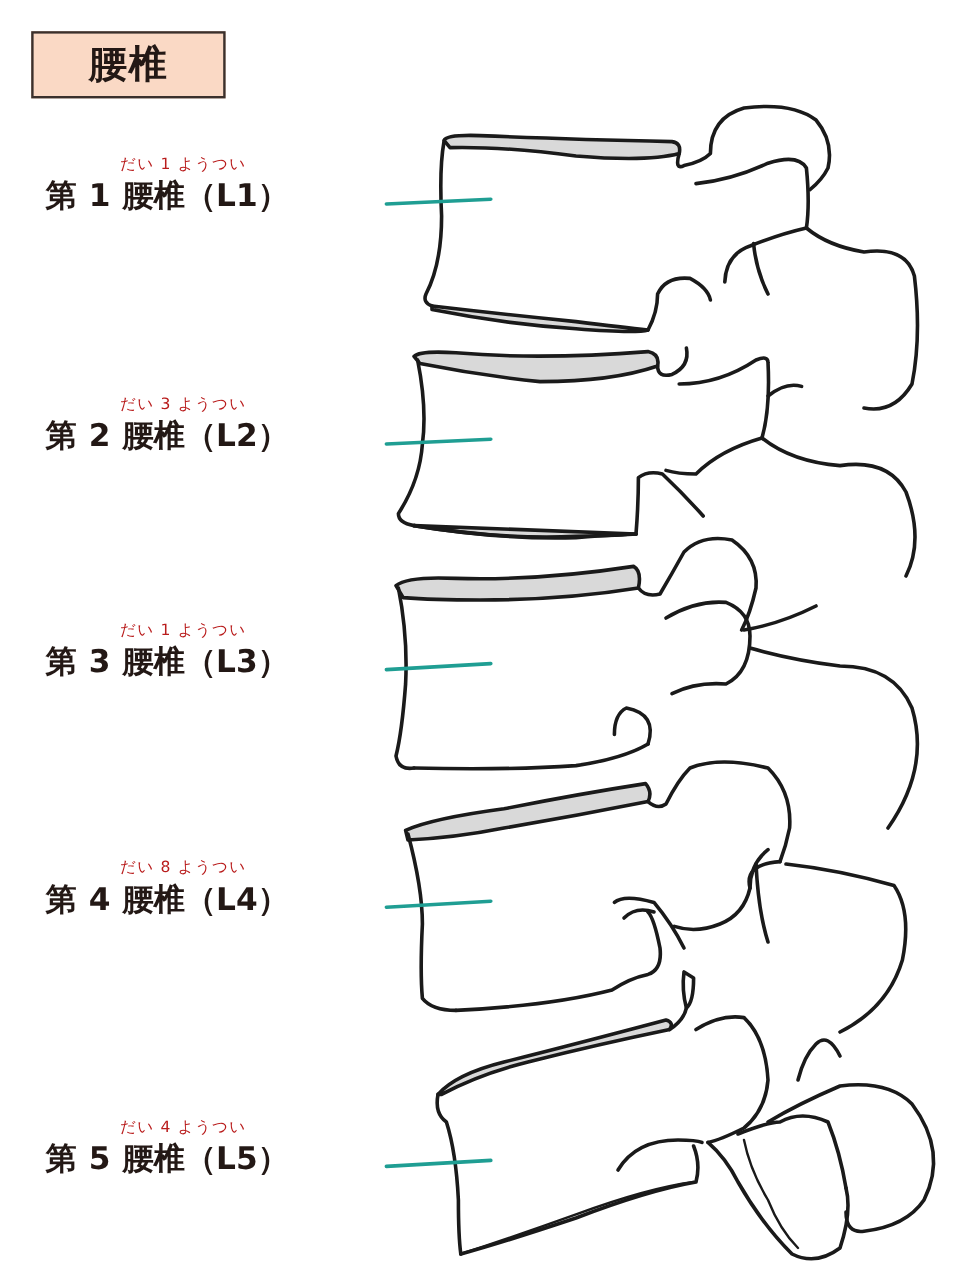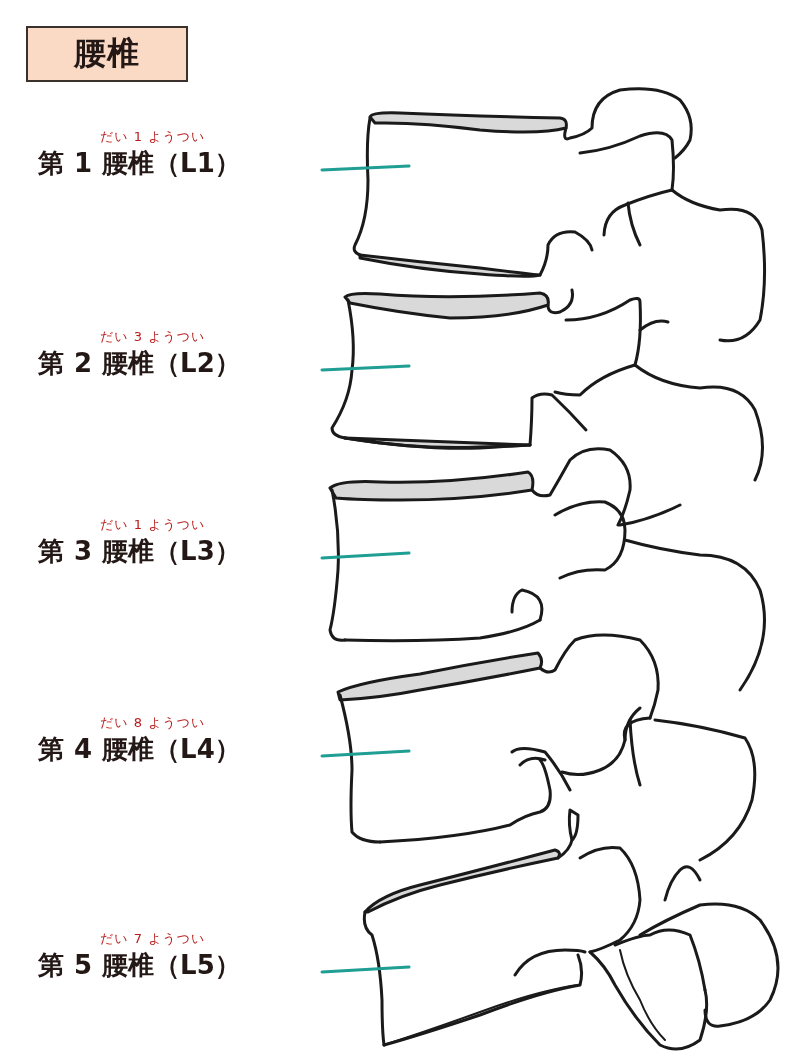--- a/index.html
+++ b/index.html
@@ -125,17 +125,17 @@
 </div>
 
 <div class="label" style="top:714px;">
   <div class="ruby">だい 8 ようつい</div>
   <div class="main">
     <span>第</span><span class="num">4</span><span>腰椎</span><span>（L4）</span>
   </div>
 </div>
 
 <div class="label" style="top:930px;">
-  <div class="ruby">だい 7 ようつい</div>
+  <div class="ruby">だい 4 ようつい</div>
   <div class="main">
     <span>第</span><span class="num">5</span><span>腰椎</span><span>（L5）</span>
   </div>
 </div>
 
 </body></html>

